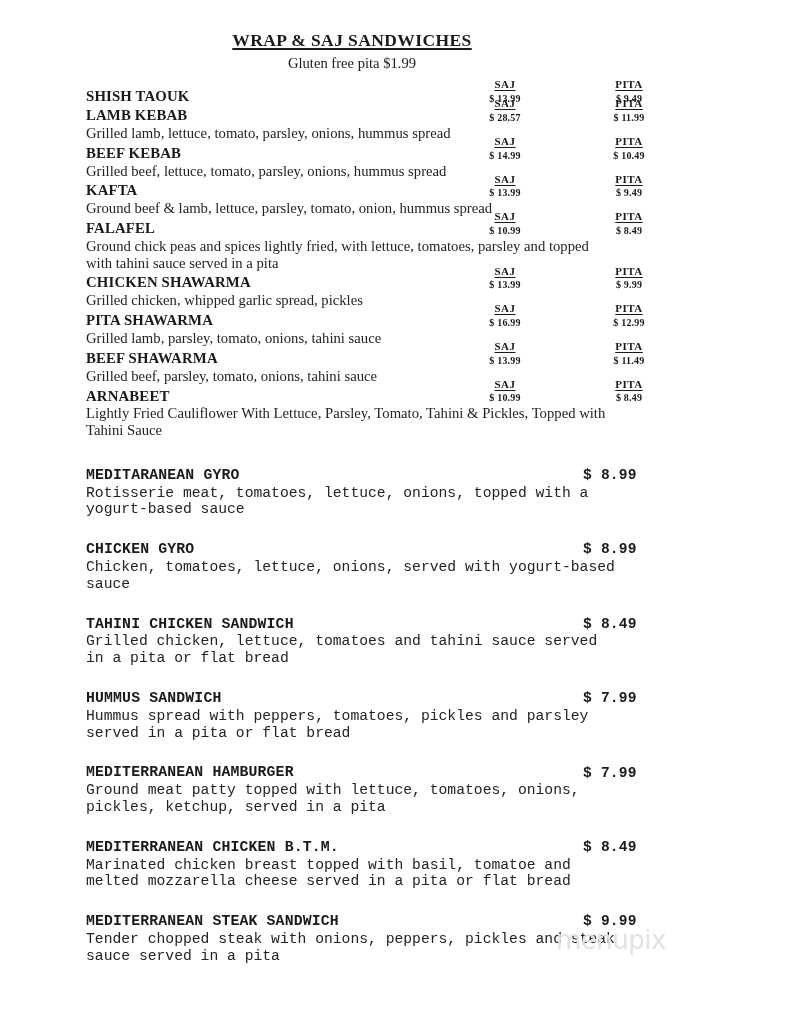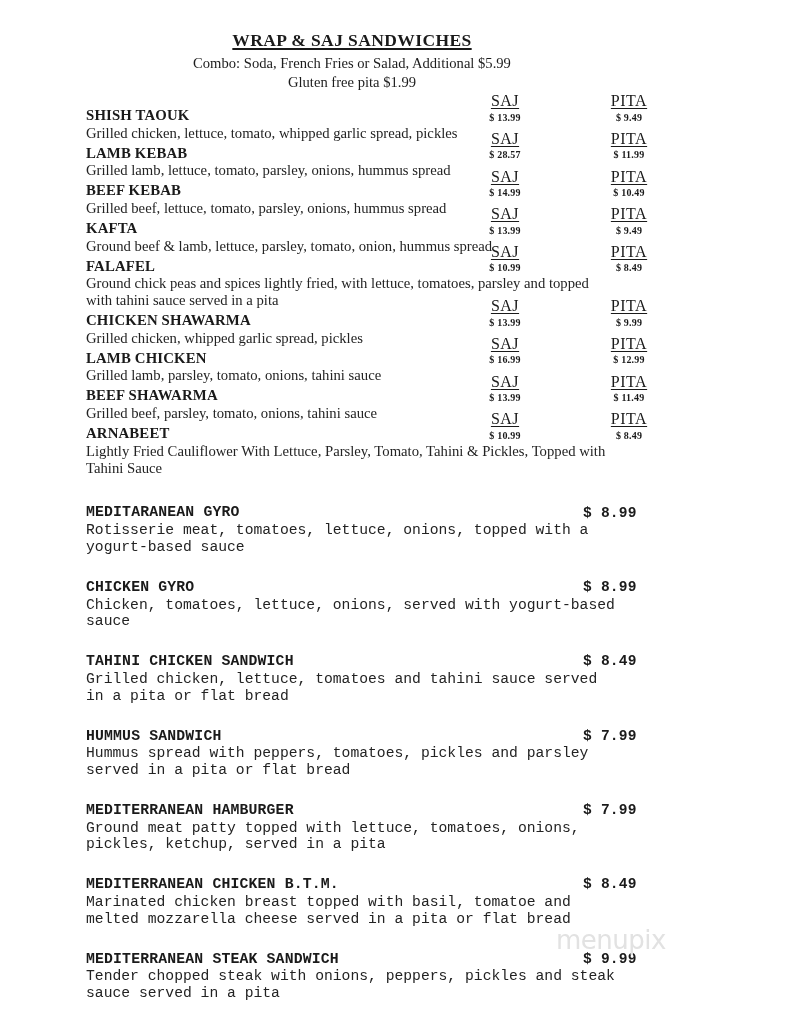--- a/index.html
+++ b/index.html
@@ -82,22 +82,22 @@
     text-align: center;
     line-height: 1;
     width: 86px;
   }
 
   .price-col.saj  { left: 376px; }
   .price-col.pita { left: 500px; }
 
   .col-label {
     display: block;
-    font-size: 16px;
-    font-weight: normal;
+    font-size: 11px;
+    font-weight: bold;
     letter-spacing: 0.5px;
     text-decoration: underline;
     text-underline-offset: 1.5px;
     text-decoration-thickness: 1.1px;
     margin-bottom: 3.5px;
   }
 
   .col-price {
     display: block;
     font-size: 10px;
@@ -138,38 +138,36 @@
     pointer-events: none;
   }
 </style>
 </head>
 <body>
 
 <div class="page">
 
   <div class="menu-header">
     <div class="menu-title">WRAP &amp; SAJ SANDWICHES</div>
-    <div class="menu-subline">Combo: Soda, French Fries or Salad, Additional $5.99</div>
     <div class="menu-subline">Gluten free pita $1.99</div>
   </div>
 
   <div class="items" id="dual-list">
       <div class="item dual">
         <div class="item-head">
           <div class="item-name">SHISH TAOUK</div>
           <div class="price-col saj">
             <span class="col-label">SAJ</span>
             <span class="col-price">$ 13.99</span>
           </div>
           <div class="price-col pita">
             <span class="col-label">PITA</span>
             <span class="col-price">$ 9.49</span>
           </div>
         </div>
-        <div class="item-desc">Grilled chicken, lettuce, tomato, whipped garlic spread, pickles</div>
       </div>
       <div class="item dual">
         <div class="item-head">
           <div class="item-name">LAMB KEBAB</div>
           <div class="price-col saj">
             <span class="col-label">SAJ</span>
             <span class="col-price">$ 28.57</span>
           </div>
           <div class="price-col pita">
             <span class="col-label">PITA</span>
@@ -229,21 +227,21 @@
           </div>
           <div class="price-col pita">
             <span class="col-label">PITA</span>
             <span class="col-price">$ 9.99</span>
           </div>
         </div>
         <div class="item-desc">Grilled chicken, whipped garlic spread, pickles</div>
       </div>
       <div class="item dual">
         <div class="item-head">
-          <div class="item-name">LAMB CHICKEN</div>
+          <div class="item-name">PITA SHAWARMA</div>
           <div class="price-col saj">
             <span class="col-label">SAJ</span>
             <span class="col-price">$ 16.99</span>
           </div>
           <div class="price-col pita">
             <span class="col-label">PITA</span>
             <span class="col-price">$ 12.99</span>
           </div>
         </div>
         <div class="item-desc">Grilled lamb, parsley, tomato, onions, tahini sauce</div>

